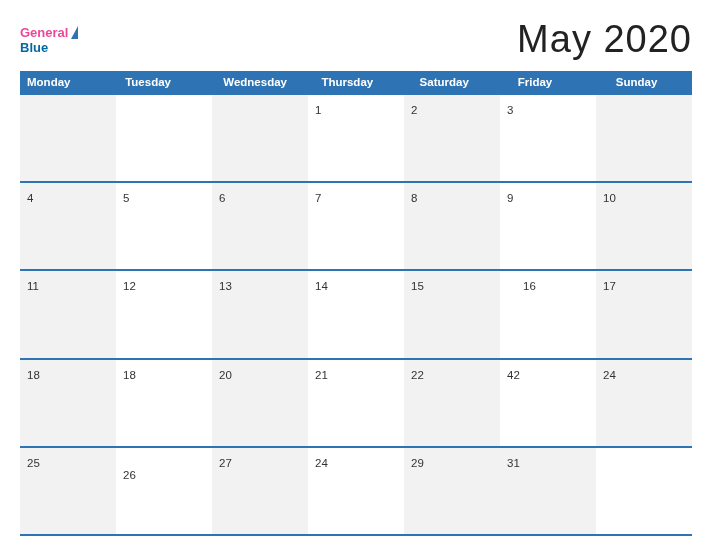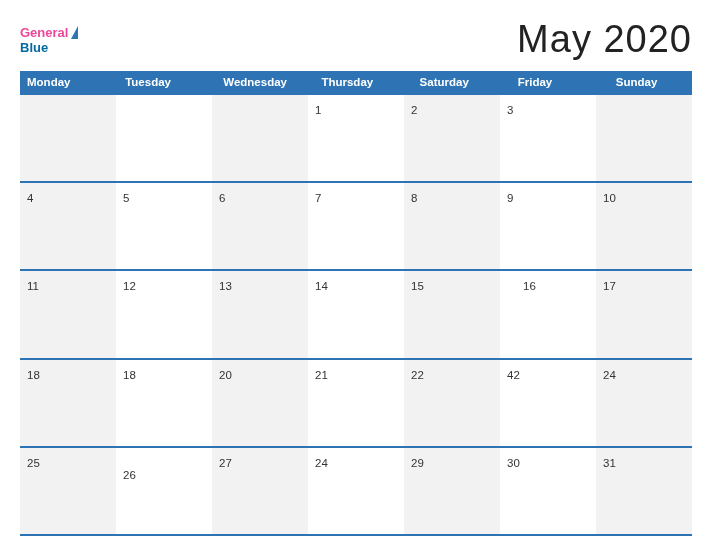--- a/index.html
+++ b/index.html
@@ -160,19 +160,18 @@
           <div style="padding: 5px 7px; background: rgb(242, 242, 242); min-height: 74px;"><span class="day-number">22</span></div>
           <div style="padding: 5px 7px; background: rgb(255, 255, 255); min-height: 74px;"><span class="day-number">42</span></div>
           <div style="padding: 5px 7px; background: rgb(242, 242, 242); min-height: 74px;"><span class="day-number">24</span></div>
         </div>
         <div class="week-row">
           <div style="padding: 5px 7px; background: rgb(242, 242, 242); min-height: 74px;"><span class="day-number">25</span></div>
           <div style="padding: 17px 7px; background: rgb(255, 255, 255); min-height: 74px;"><span class="day-number">26</span></div>
           <div style="padding: 5px 7px; background: rgb(242, 242, 242); min-height: 74px;"><span class="day-number">27</span></div>
           <div style="padding: 5px 7px; background: rgb(255, 255, 255); min-height: 74px;"><span class="day-number">24</span></div>
           <div style="padding: 5px 7px; background: rgb(242, 242, 242); min-height: 74px;"><span class="day-number">29</span></div>
-          <div style="padding: 5px 7px; background: rgb(255, 255, 255); min-height: 74px;"><span class="day-number">30</span></div>
           <div style="padding: 5px 7px; background: rgb(242, 242, 242); min-height: 74px;"><span class="day-number">31</span></div>
         </div>
       </div>
 
   </div>
 </div>
 
 </body></html>

